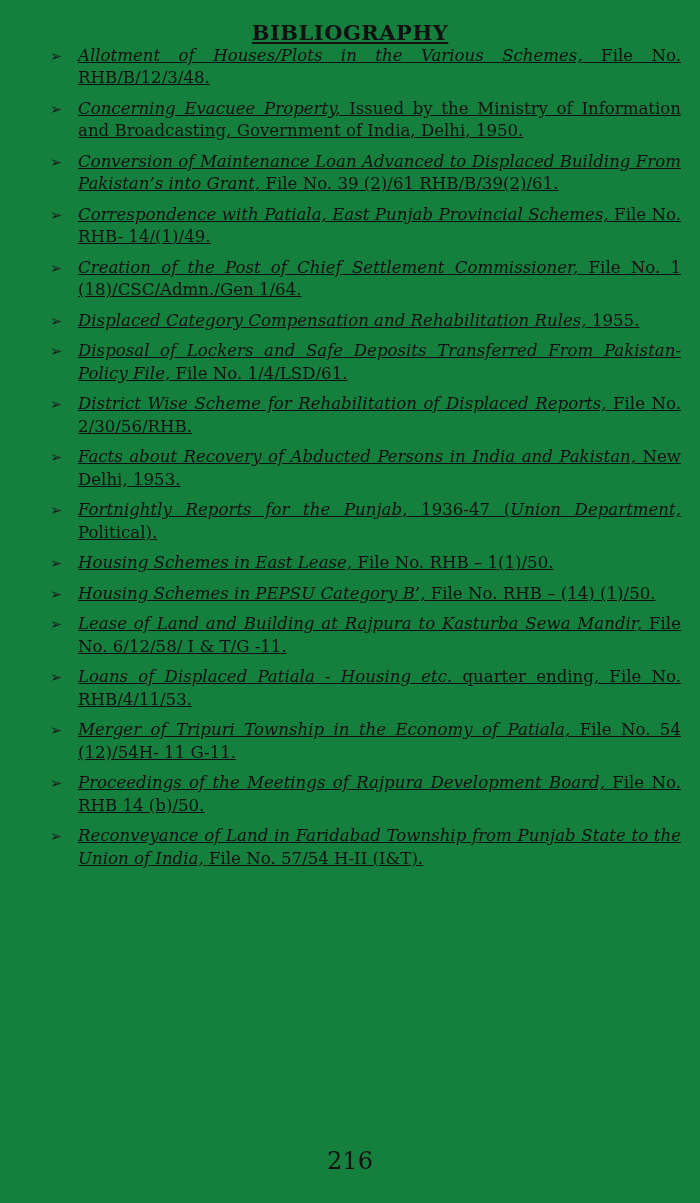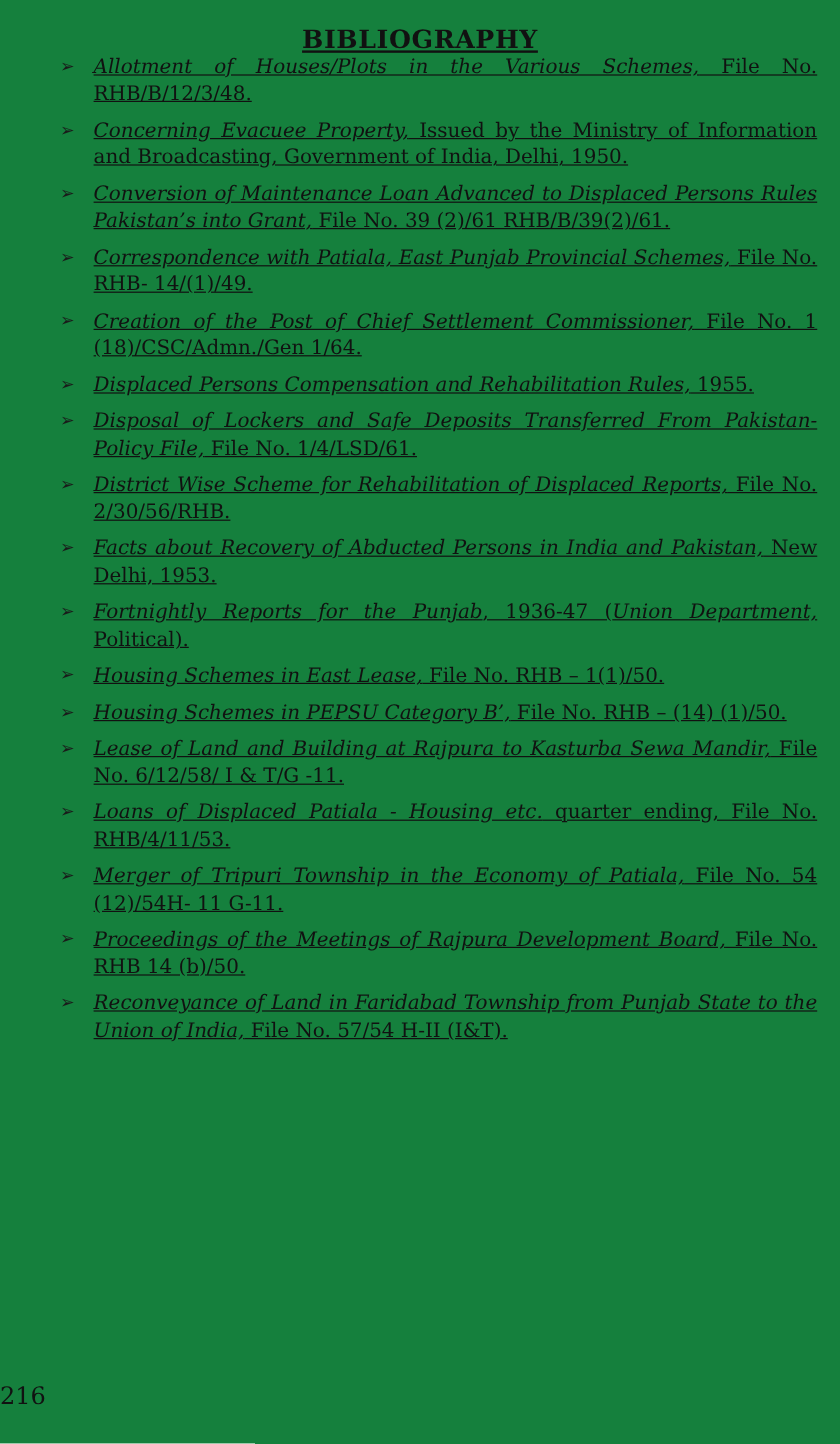--- a/index.html
+++ b/index.html
@@ -62,40 +62,40 @@
     line-height: 1.52;
     color: #1a1a1a;
   }
   .ti { font-style: italic; }
   .ro { font-style: normal; text-align: right; }
   .page-number {
     position: absolute;
     left: 0;
     right: 0;
     bottom: 28px;
-    text-align: left;
-    font-size: 20px;
+    text-align: center;
+    font-size: 24px;
     font-family: "DejaVu Serif", "Liberation Serif", serif;
   }
 </style>
 </head>
 <body>
 
 <div class="page">
 
   <h1 class="page-title">BIBLIOGRAPHY</h1>
 
 
   <ul class="entry-list">
       <li class="entry"><span class="bullet">➢</span><span class="ti">Allotment of Houses/Plots in the Various Schemes,</span><span class="ro"> File No. RHB/B/12/3/48.</span></li>
       <li class="entry"><span class="bullet">➢</span><span class="ti">Concerning Evacuee Property,</span><span class="ro"> Issued by the Ministry of Information and Broadcasting, Government of India, Delhi, 1950.</span></li>
-      <li class="entry"><span class="bullet">➢</span><span class="ti">Conversion of Maintenance Loan Advanced to Displaced Persons Rules Pakistan’s into Grant,</span><span class="ro"> File No. 39 (2)/61 RHB/B/39(2)/61.</span></li>
+      <li class="entry"><span class="bullet">➢</span><span class="ti">Conversion of Maintenance Loan Advanced to Displaced Building From Pakistan’s into Grant,</span><span class="ro"> File No. 39 (2)/61 RHB/B/39(2)/61.</span></li>
       <li class="entry"><span class="bullet">➢</span><span class="ti">Correspondence with Patiala, East Punjab Provincial Schemes,</span><span class="ro"> File No. RHB- 14/(1)/49.</span></li>
       <li class="entry"><span class="bullet">➢</span><span class="ti">Creation of the Post of Chief Settlement Commissioner,</span><span class="ro"> File No. 1 (18)/CSC/Admn./Gen 1/64.</span></li>
-      <li class="entry"><span class="bullet">➢</span><span class="ti">Displaced Persons Compensation and Rehabilitation Rules,</span><span class="ro"> 1955.</span></li>
+      <li class="entry"><span class="bullet">➢</span><span class="ti">Displaced Category Compensation and Rehabilitation Rules,</span><span class="ro"> 1955.</span></li>
       <li class="entry"><span class="bullet">➢</span><span class="ti">Disposal of Lockers and Safe Deposits Transferred From Pakistan-Policy File,</span><span class="ro"> File No. 1/4/LSD/61.</span></li>
       <li class="entry"><span class="bullet">➢</span><span class="ti">District Wise Scheme for Rehabilitation of Displaced Reports,</span><span class="ro"> File No. 2/30/56/RHB.</span></li>
       <li class="entry"><span class="bullet">➢</span><span class="ti">Facts about Recovery of Abducted Persons in India and Pakistan,</span><span class="ro"> New Delhi, 1953.</span></li>
       <li class="entry"><span class="bullet">➢</span><span class="ti">Fortnightly Reports for the Punjab</span><span class="ro">, 1936-47 (</span><span class="ti">Union Department,</span><span class="ro"> Political).</span></li>
       <li class="entry no-justify"><span class="bullet">➢</span><span class="ti">Housing Schemes in East Lease,</span><span class="ro"> File No. RHB – 1(1)/50.</span></li>
       <li class="entry"><span class="bullet">➢</span><span class="ti">Housing Schemes in PEPSU Category B’,</span><span class="ro"> File No. RHB – (14) (1)/50.</span></li>
       <li class="entry"><span class="bullet">➢</span><span class="ti">Lease of Land and Building at Rajpura to Kasturba Sewa Mandir,</span><span class="ro"> File No. 6/12/58/ I &amp; T/G -11.</span></li>
       <li class="entry"><span class="bullet">➢</span><span class="ti">Loans of Displaced Patiala - Housing etc.</span><span class="ro"> quarter ending, File No. RHB/4/11/53.</span></li>
       <li class="entry"><span class="bullet">➢</span><span class="ti">Merger of Tripuri Township in the Economy of Patiala,</span><span class="ro"> File No. 54 (12)/54H- 11 G-11.</span></li>
       <li class="entry"><span class="bullet">➢</span><span class="ti">Proceedings of the Meetings of Rajpura Development Board,</span><span class="ro"> File No. RHB 14 (b)/50.</span></li>

